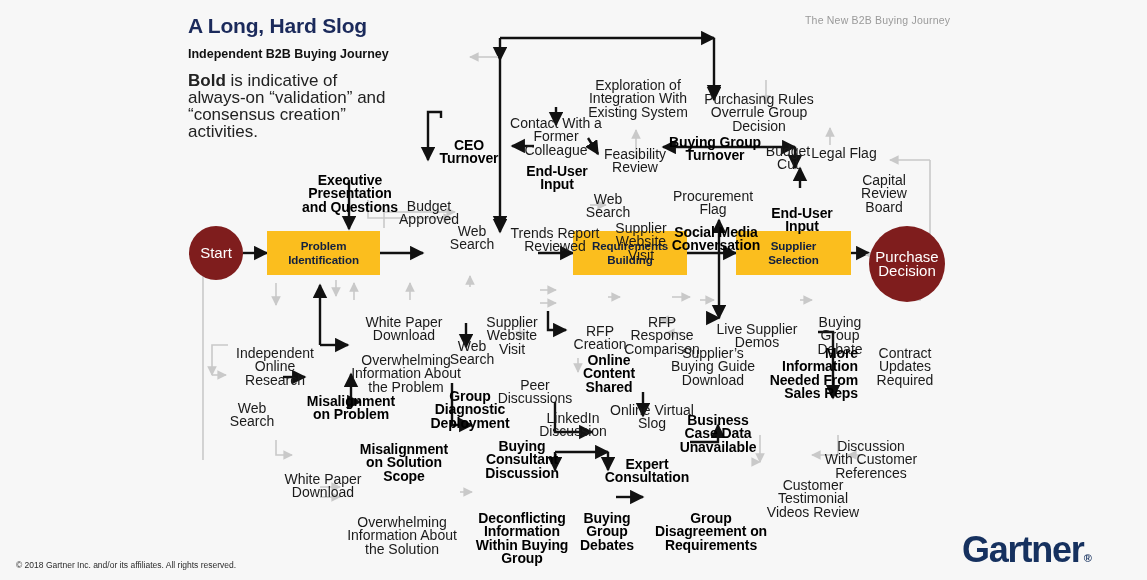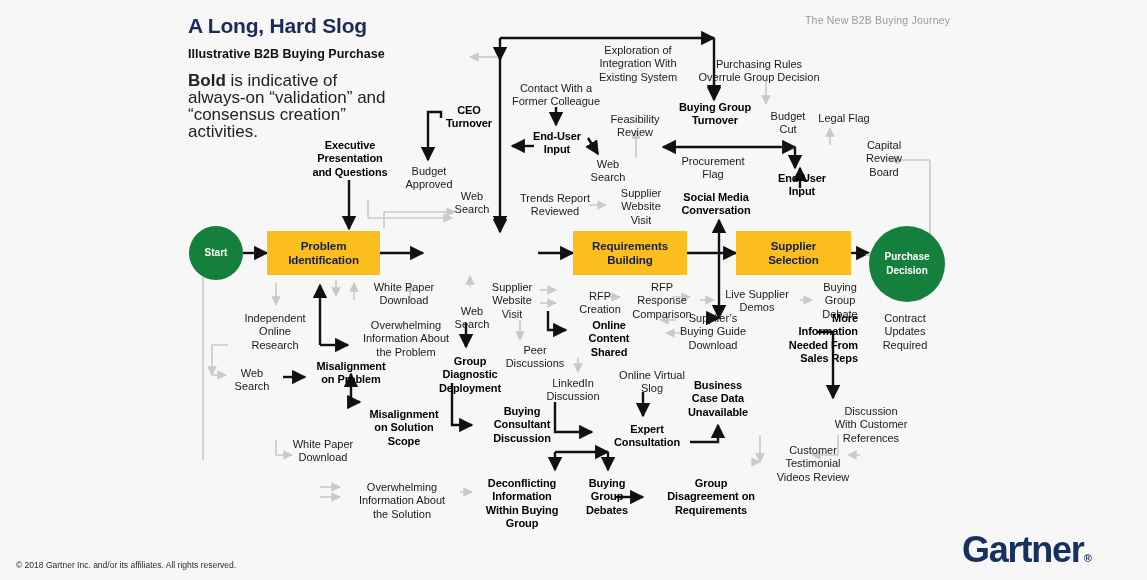--- a/index.html
+++ b/index.html
@@ -42,30 +42,31 @@
   .logo .reg{font-size:11px;vertical-align:baseline;}
 
   
   .stage-box{
     position:absolute;background:#fbbe1e;
     display:flex;align-items:center;justify-content:center;text-align:center;
     font-size:11.6px;font-weight:bold;color:#12203f;line-height:14px;
     letter-spacing:-0.1px;
   }
   .endpoint{
-    position:absolute;background:#15803d;border-radius:50%;
+    position:absolute;background:#7f1d1d;border-radius:50%;
     display:flex;align-items:center;justify-content:center;text-align:center;
-    color:#fff;font-size:10px;font-weight:bold;line-height:14px;
+    color:#fff;font-size:15px;font-weight:normal;line-height:14px;
   }
 
   
   .node{
     position:absolute;text-align:center;
-    font-size:11px;line-height:13.4px;color:#1a1a1a;
+    font-size:14px;line-height:13.4px;color:#1a1a1a;
     white-space:pre-line;
+    margin-top:35px;
   }
   .node.bold{font-weight:bold;color:#000;letter-spacing:-0.1px;}
 
   svg.wires{position:absolute;left:0;top:0;width:1147px;height:580px;pointer-events:none;}
 </style>
 </head>
 <body>
 
 <div id="stage">
 
@@ -180,21 +181,21 @@
       <path d="M760,435 L760,462" marker-end=""></path>
       <path d="M760,462 L760,462" marker-end=""></path>
       <path d="M860,455 L848,455" marker-end="url(#al)"></path>
       <path d="M320,487 L340,487" marker-end="url(#al)"></path>
       <path d="M320,497 L340,497" marker-end="url(#al)"></path>
       <path d="M460,492 L472,492" marker-end="url(#al)"></path>
     </g>
   </svg>
 
   <div class="title">A Long, Hard Slog</div>
-  <div class="subtitle">Illustrative B2B Buying Purchase</div>
+  <div class="subtitle">Independent B2B Buying Journey</div>
   <div class="legend"><b>Bold</b><span> is indicative of always-on “validation” and “consensus creation” activities.</span></div>
   <div class="corner-note">The New B2B Buying Journey</div>
 
   <div class="endpoint" style="left: 189px; top: 226px; width: 54px; height: 54px; white-space: pre-line;">Start</div>
 
   <div class="stage-box" style="left: 267px; top: 231px; width: 113px; height: 44px; white-space: pre-line;">Problem
 Identification</div>
   <div class="stage-box" style="left: 573px; top: 231px; width: 114px; height: 44px; white-space: pre-line;">Requirements
 Building</div>
   <div class="stage-box" style="left: 736px; top: 231px; width: 115px; height: 44px; white-space: pre-line;">Supplier

